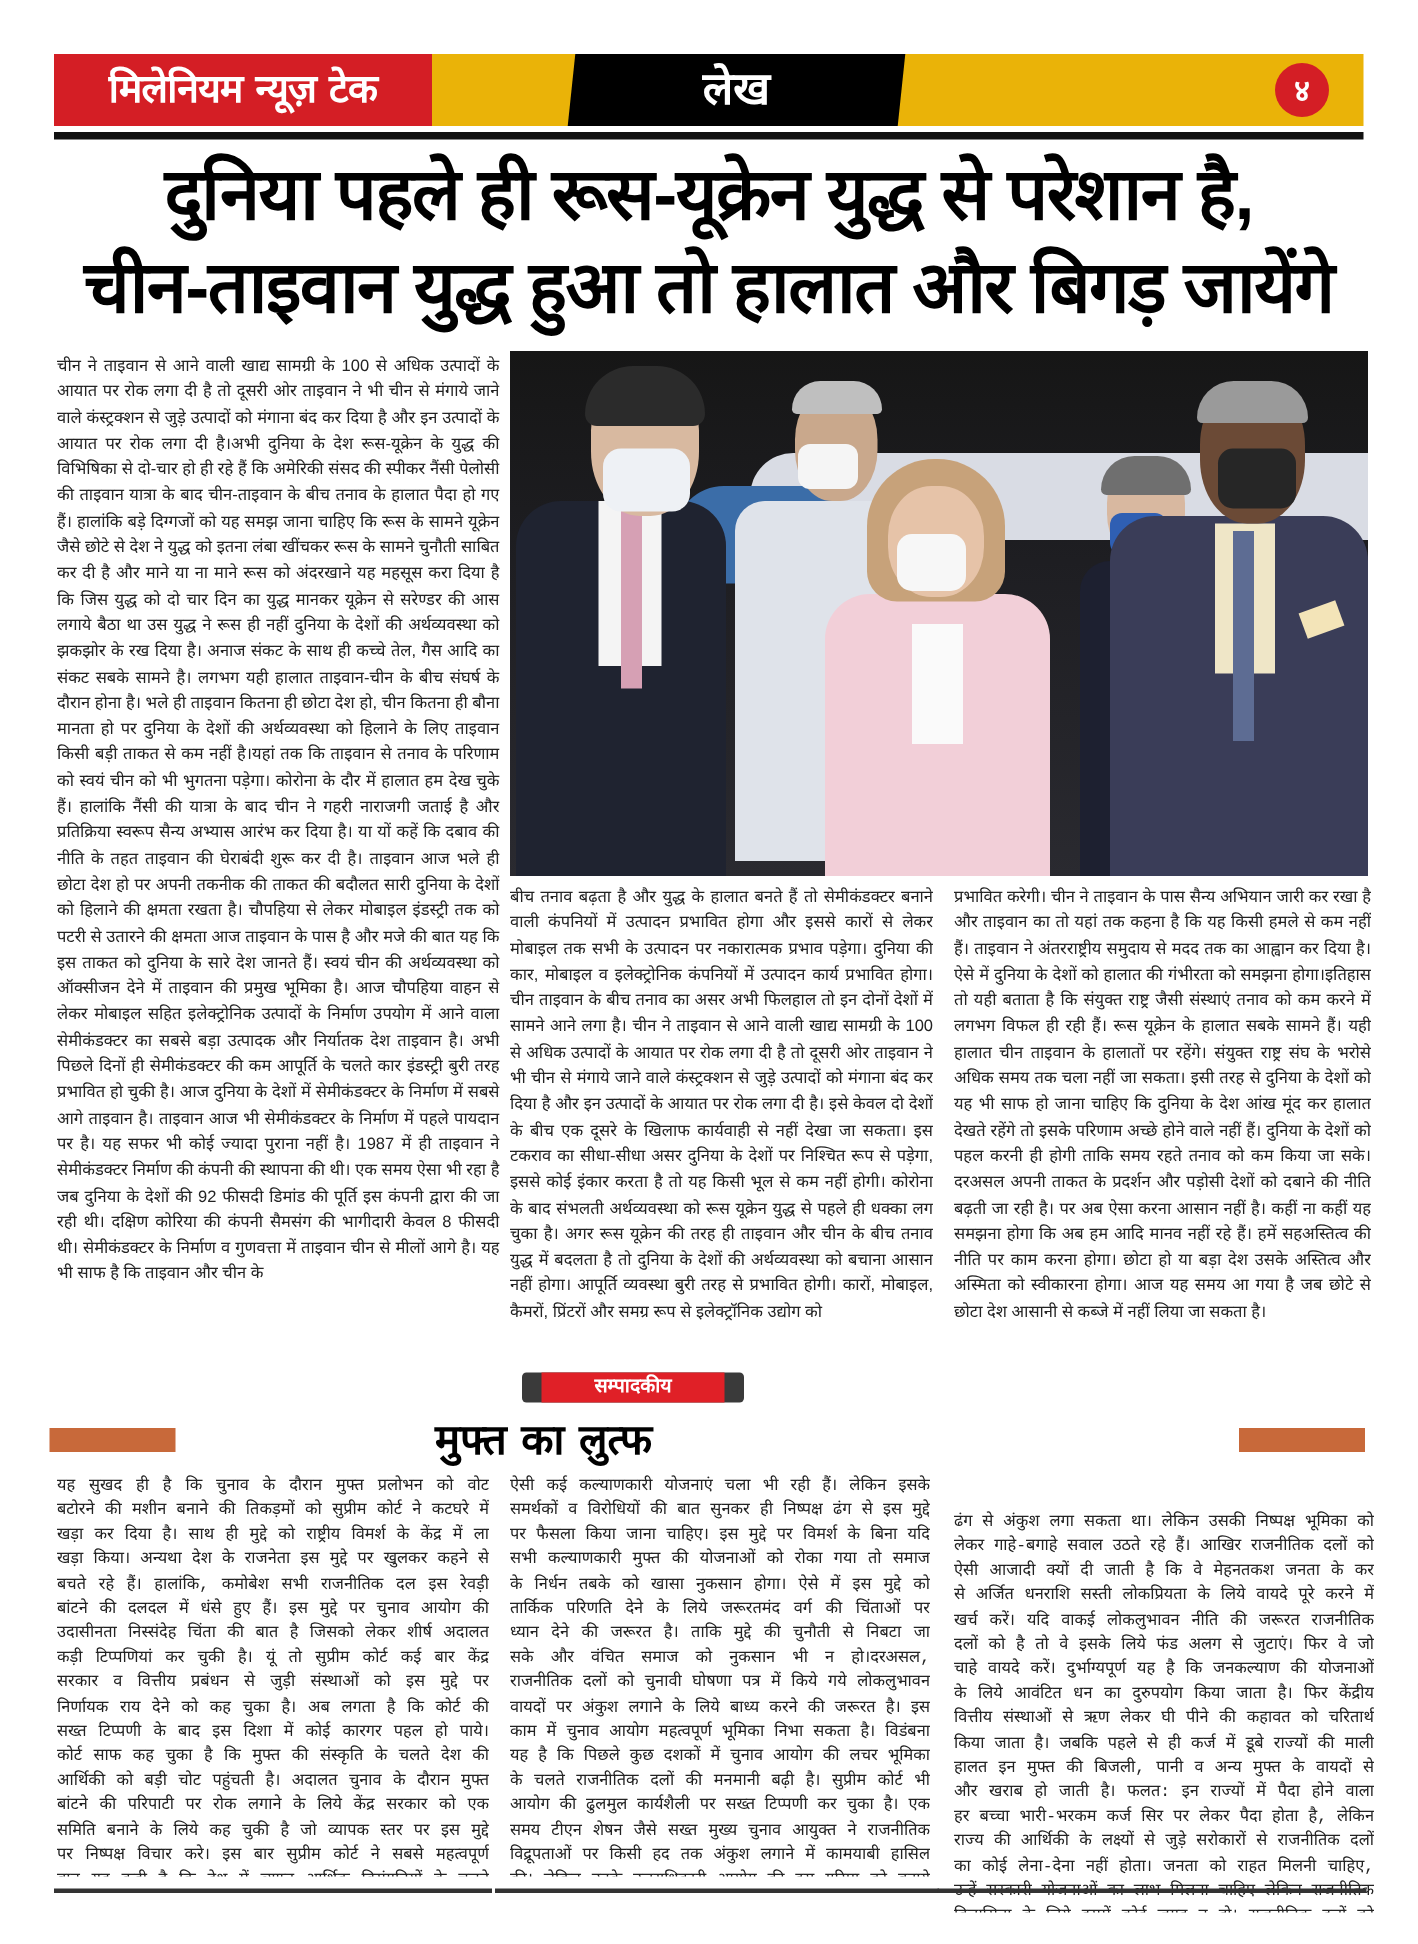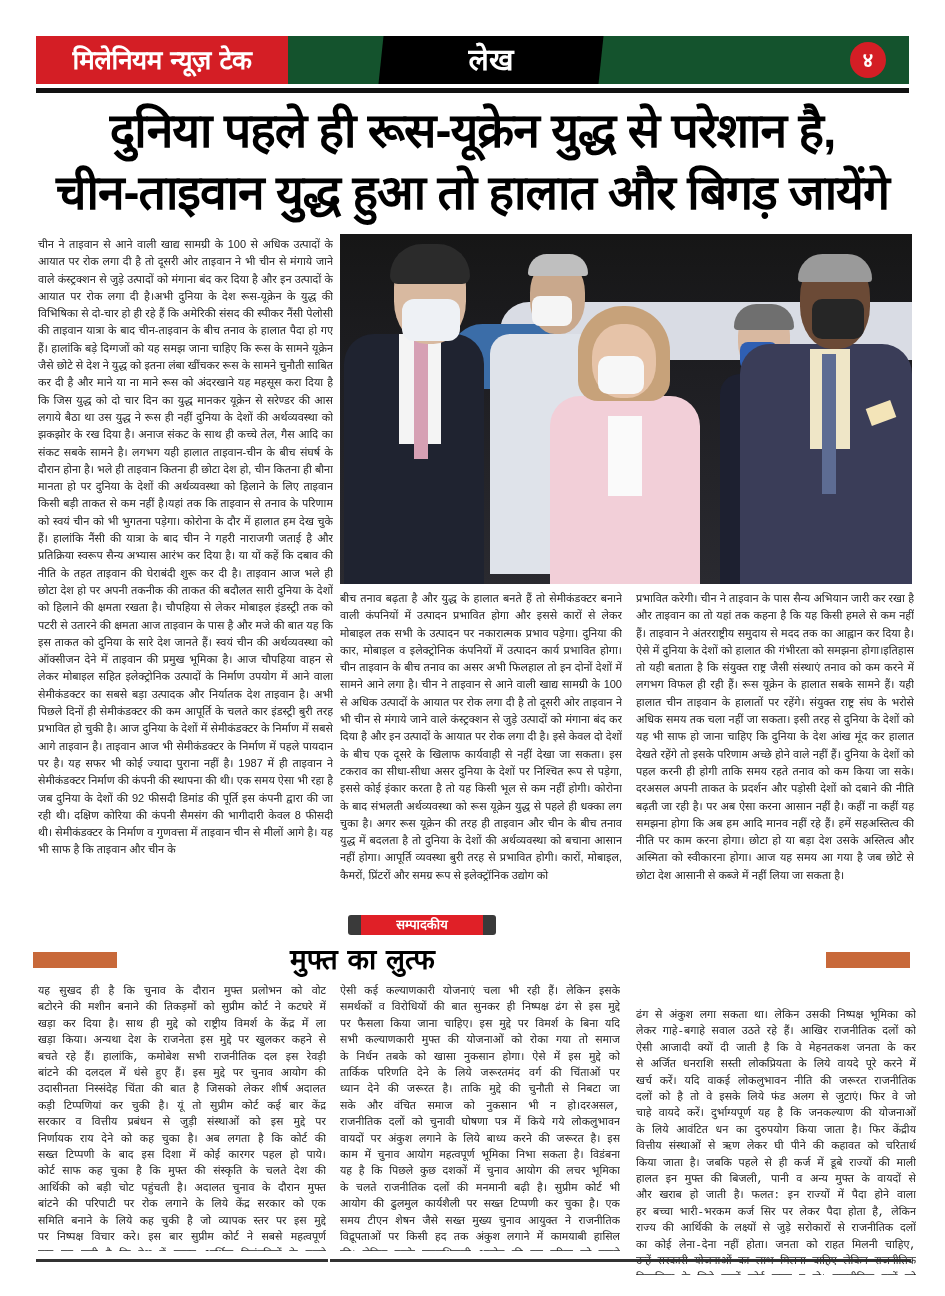--- a/index.html
+++ b/index.html
@@ -1,20 +1,20 @@
 <!DOCTYPE html>
 <html><head>
 <meta charset="utf-8">
 <style>
   * { box-sizing: border-box; margin: 0; padding: 0; }
   html, body { width: 945px; height: 1296px; background: #ffffff; overflow: hidden; }
   body { font-family: "DejaVu Sans", "Liberation Sans", sans-serif; color: #1a1a1a; position: relative; }
 
   
-  .masthead { position: absolute; left: 36px; top: 36px; width: 873px; height: 48px; background: #14532d; }
+  .masthead { position: absolute; left: 36px; top: 36px; width: 873px; height: 48px; background: #eab308; }
   .brand { position: absolute; left: 0; top: 0; width: 252px; height: 48px; background: #d41e25;
            color: #fff; font-weight: bold; font-size: 26px; line-height: 48px; text-align: center; letter-spacing: -0.5px; }
   .section-tag { position: absolute; left: 345px; top: 0; width: 220px; height: 48px; background: #000;
                  transform: skewX(-6deg); }
   .section-tag span { display: block; transform: skewX(6deg); color: #fff; font-weight: bold; font-size: 30px;
                       line-height: 48px; text-align: center; }
   .dateline { position: absolute; left: 596px; top: 8px; width: 222px; height: 32px; background: #fff;
               font-size: 17px; line-height: 32px; text-align: center; color: #111; }
   .page-no { position: absolute; left: 814px; top: 6px; width: 36px; height: 36px; border-radius: 50%;
              background: #d41e25; color: #fff; font-weight: bold; font-size: 20px; line-height: 36px; text-align: center; }

